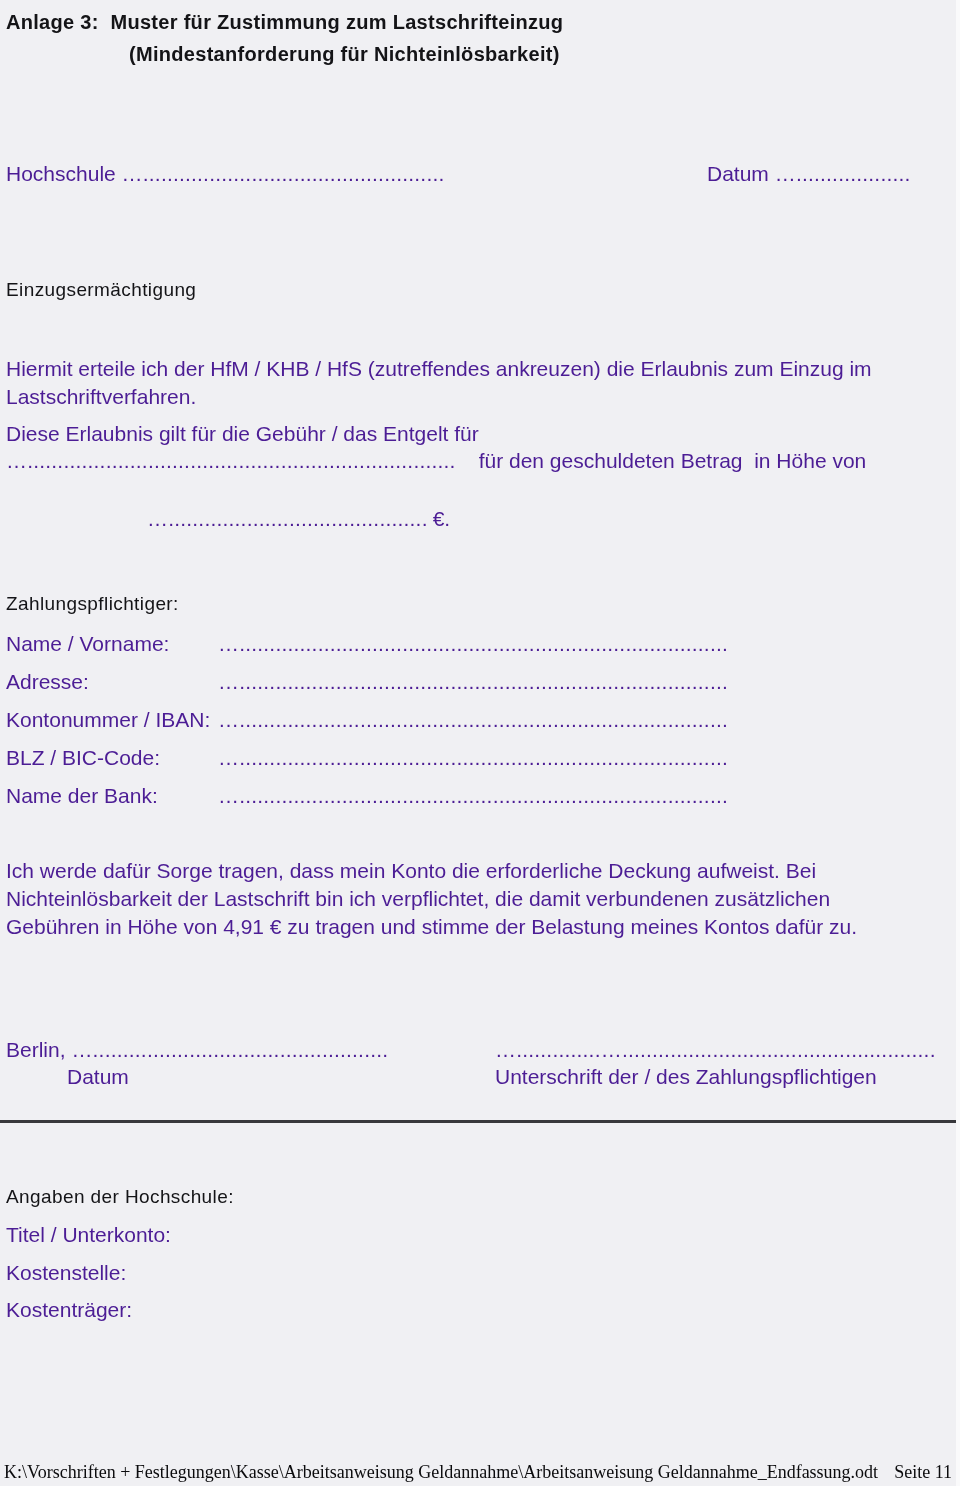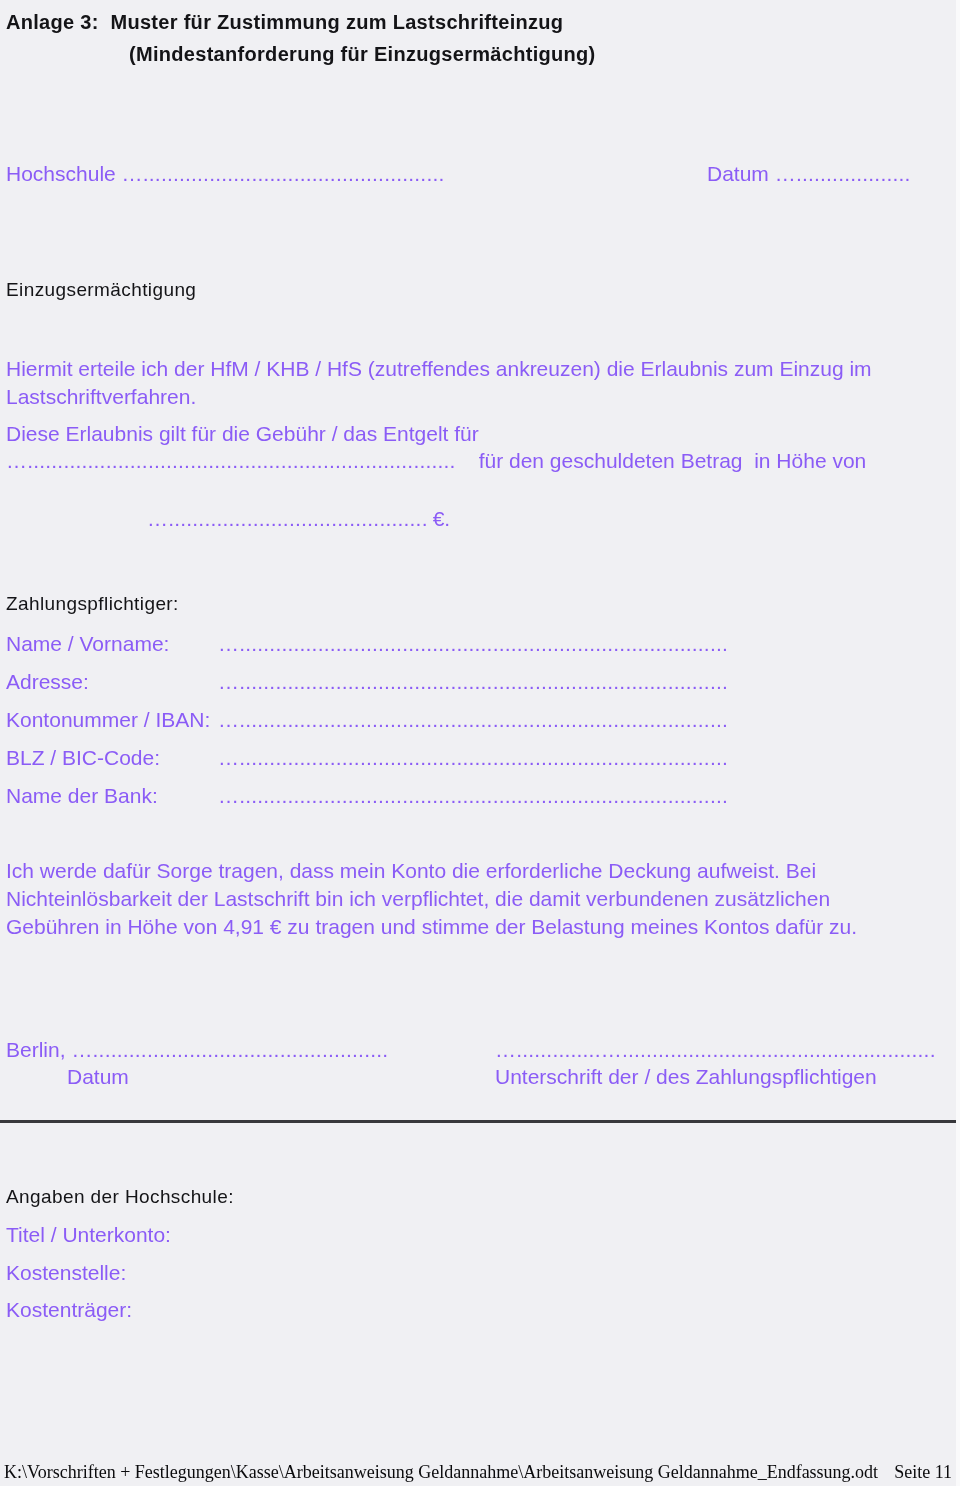--- a/index.html
+++ b/index.html
@@ -13,21 +13,21 @@
     background: #f0f0f3;
     font-family: "Liberation Sans", sans-serif;
     color: #232328;
     overflow: hidden;
   }
   .t {
     position: absolute;
     white-space: pre;
     font-size: 21px;
     line-height: 26px;
-    color: #8b5cf6;
+    color: #4c1d95;
   }
   .title {
     font-size: 20px;
     line-height: 32px;
     font-weight: bold;
     letter-spacing: 0.3px;
     color: #141417;
   }
   .h {
     font-size: 19px;
@@ -74,21 +74,21 @@
     height: 1486px;
     background: #fafafb;
   }
 </style>
 </head>
 <body>
 
 <div>
 
   <div class="t title" style="left:6px; top:6px;">Anlage 3:  Muster für Zustimmung zum Lastschrifteinzug</div>
-  <div class="t title" style="left:129px; top:38px;">(Mindestanforderung für Einzugsermächtigung)</div>
+  <div class="t title" style="left:129px; top:38px;">(Mindestanforderung für Nichteinlösbarkeit)</div>
 
   <div class="t" style="left:6px; top:161px;"><span>Hochschule</span><span> </span><span class="dots">…..................................................</span></div>
   <div class="t" style="left:707px; top:161px;"><span>Datum</span><span> </span><span class="dots">…...................</span></div>
 
   <div class="t h" style="left:6px; top:275px;">Einzugsermächtigung</div>
 
   <div class="t" style="left:6px; top:356px;">Hiermit erteile ich der HfM / KHB / HfS (zutreffendes ankreuzen) die Erlaubnis zum Einzug im</div>
   <div class="t" style="left:6px; top:384px;">Lastschriftverfahren.</div>
 
   <div class="t" style="left:6px; top:421px;">Diese Erlaubnis gilt für die Gebühr / das Entgelt für</div>

